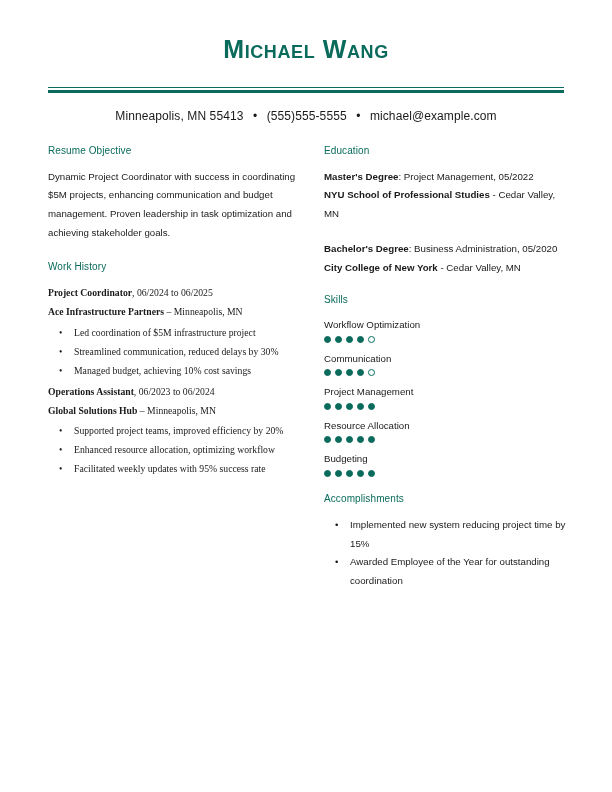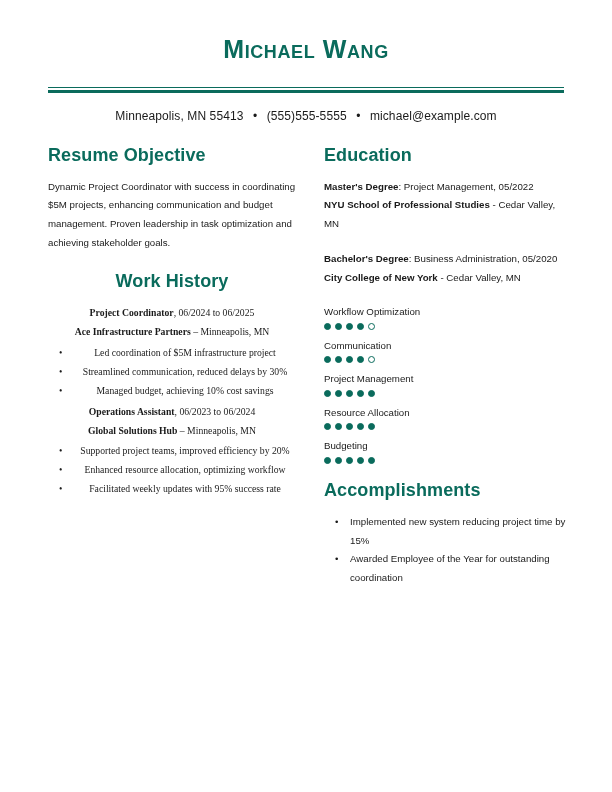--- a/index.html
+++ b/index.html
@@ -76,28 +76,27 @@
   .col-gap {
     flex: 0 0 28px;
   }
   .col-right {
     width: 248px;
     flex: 0 0 248px;
   }
 
   .section-title {
     color: #0a6b5c;
-    font-size: 18px;
-    font-weight: bold;
+    font-size: 10px;
+    font-weight: normal;
     margin: 0 0 12px 0;
     letter-spacing: 0.1px;
   }
   .section + .section {
     margin-top: 18px;
-    text-align: center;
   }
   .section-right + .section-right {
     margin-top: 16px;
   }
 
   .para {
     font-size: 9.7px;
     line-height: 1.95;
     margin: 0;
     color: #1a1a1a;
@@ -263,20 +262,21 @@
         </div>
 
         <div class="edu">
           <b>Bachelor's Degree</b><span>: Business Administration, 05/2020</span>
           <br>
           <b>City College of New York</b><span> - Cedar Valley, MN</span>
         </div>
       </div>
 
       <div class="section-right">
+        <div class="section-title">Skills</div>
 
         <div class="skill">
           <div class="skill-name">Workflow Optimization</div>
           <div class="dots"><span class="dot filled"></span><span class="dot filled"></span><span class="dot filled"></span><span class="dot filled"></span><span class="dot empty"></span></div>
         </div>
         <div class="skill">
           <div class="skill-name">Communication</div>
           <div class="dots"><span class="dot filled"></span><span class="dot filled"></span><span class="dot filled"></span><span class="dot filled"></span><span class="dot empty"></span></div>
         </div>
         <div class="skill">

